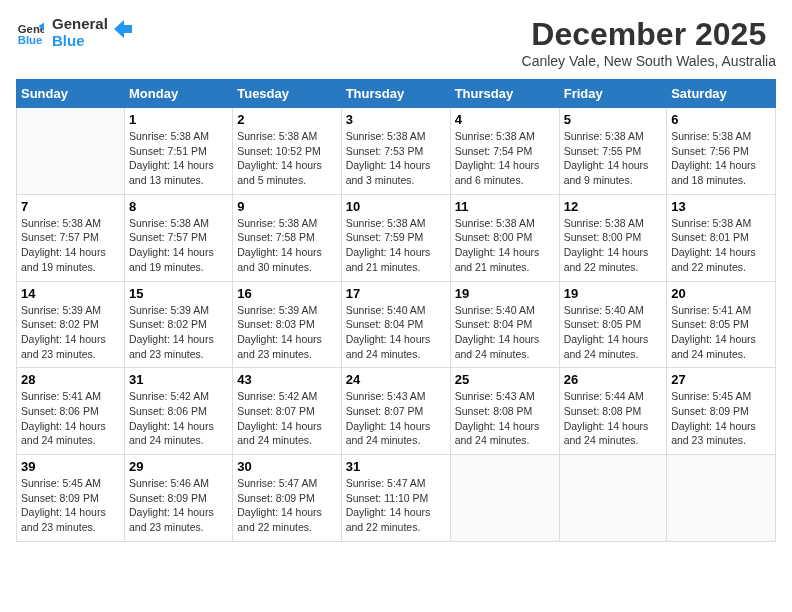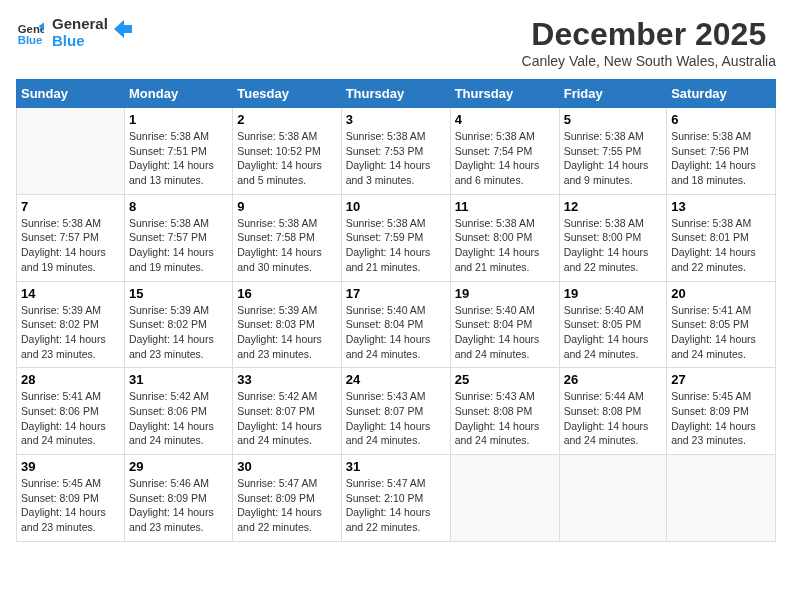--- a/index.html
+++ b/index.html
@@ -271,21 +271,21 @@
           <div class="cell-text">and 24 minutes.</div>
         </td>
         <td>
           <span class="day-num">31</span>
           <div class="cell-text">Sunrise: 5:42 AM</div>
           <div class="cell-text">Sunset: 8:06 PM</div>
           <div class="cell-text">Daylight: 14 hours</div>
           <div class="cell-text">and 24 minutes.</div>
         </td>
         <td>
-          <span class="day-num">33</span>
+          <span class="day-num">43</span>
           <div class="cell-text">Sunrise: 5:42 AM</div>
           <div class="cell-text">Sunset: 8:07 PM</div>
           <div class="cell-text">Daylight: 14 hours</div>
           <div class="cell-text">and 24 minutes.</div>
         </td>
         <td>
           <span class="day-num">24</span>
           <div class="cell-text">Sunrise: 5:43 AM</div>
           <div class="cell-text">Sunset: 8:07 PM</div>
           <div class="cell-text">Daylight: 14 hours</div>
@@ -331,21 +331,21 @@
         <td>
           <span class="day-num">30</span>
           <div class="cell-text">Sunrise: 5:47 AM</div>
           <div class="cell-text">Sunset: 8:09 PM</div>
           <div class="cell-text">Daylight: 14 hours</div>
           <div class="cell-text">and 22 minutes.</div>
         </td>
         <td>
           <span class="day-num">31</span>
           <div class="cell-text">Sunrise: 5:47 AM</div>
-          <div class="cell-text">Sunset: 2:10 PM</div>
+          <div class="cell-text">Sunset: 11:10 PM</div>
           <div class="cell-text">Daylight: 14 hours</div>
           <div class="cell-text">and 22 minutes.</div>
         </td>
         <td class="empty-cell"></td>
         <td class="empty-cell"></td>
         <td class="empty-cell"></td>
       </tr>
     </tbody>
 </table>
 

